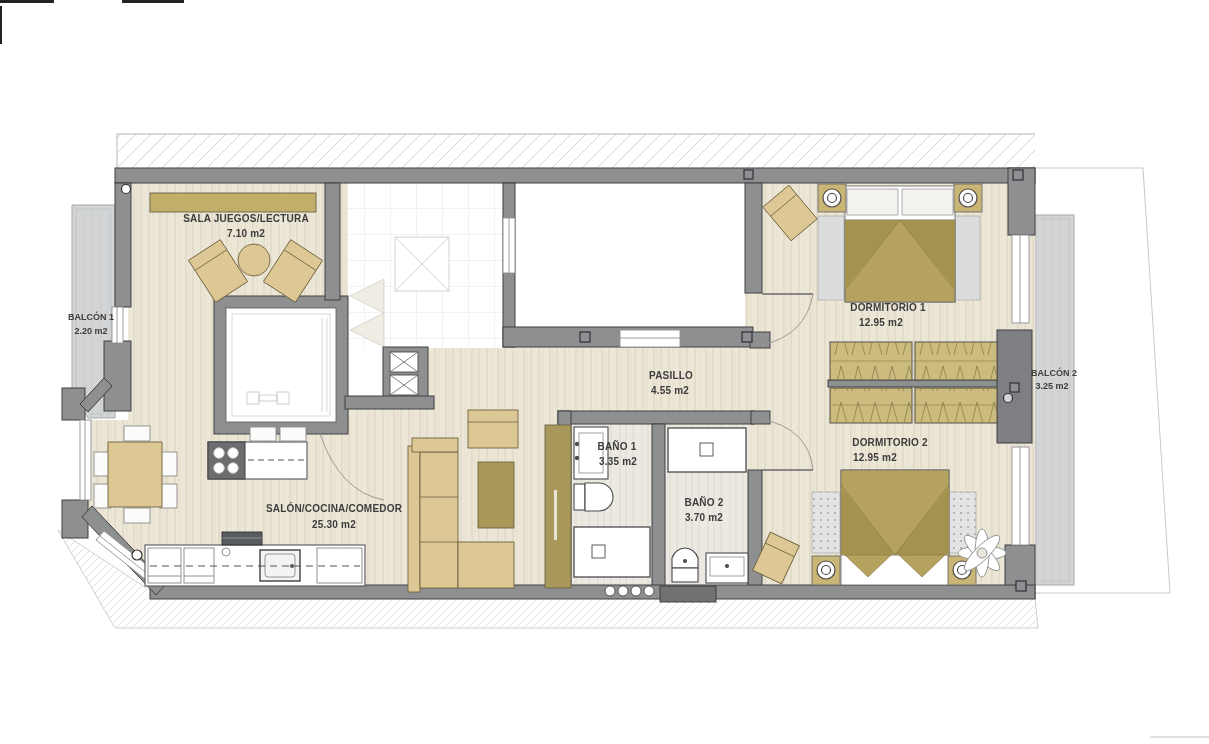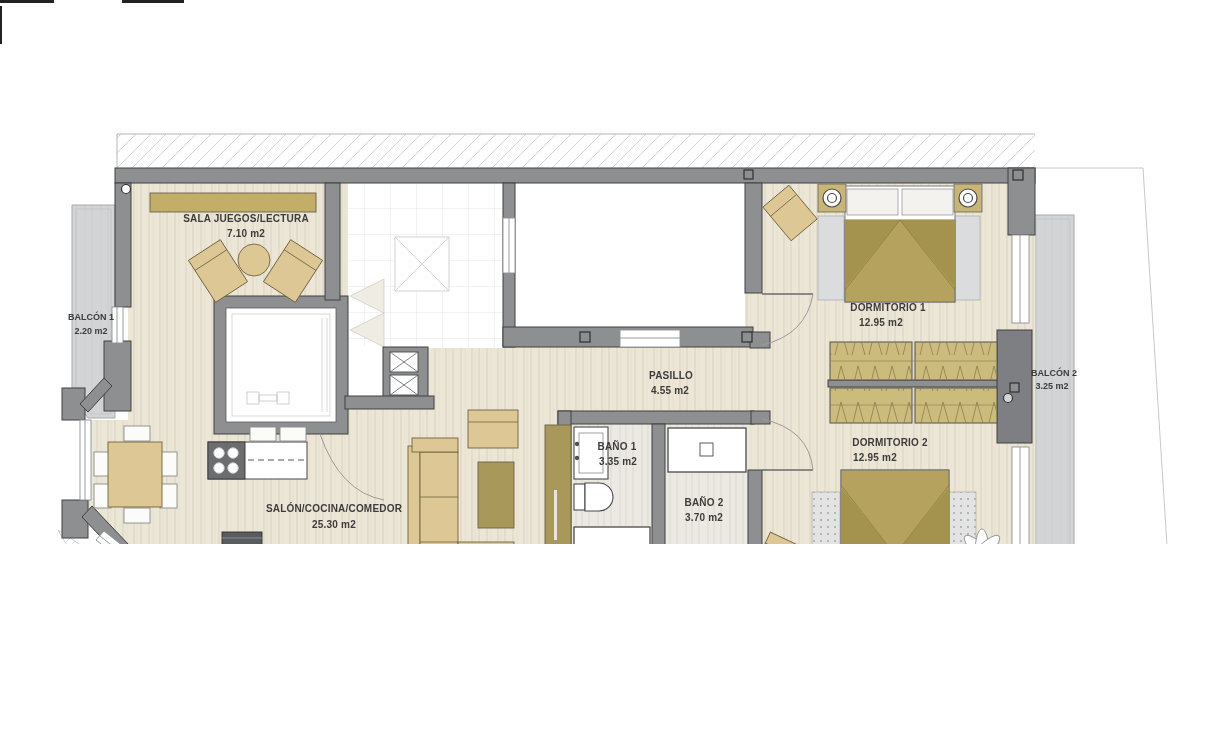--- a/index.html
+++ b/index.html
@@ -1,16 +1,16 @@
 <!DOCTYPE html>
 <html><head>
 <meta charset="utf-8">
 <style>
   html,body{margin:0;padding:0;background:#ffffff;}
-  .stage{position:relative;width:1209px;height:544px;background:#fff;overflow:hidden;
+  .stage{position:relative;width:1209px;height:744px;background:#fff;overflow:hidden;
          font-family:"Liberation Sans", sans-serif;text-decoration:underline;}
   svg text{font-family:"Liberation Sans", sans-serif;font-weight:bold;fill:#3c3c3c;}
   text.room{font-size:10px;letter-spacing:.2px;}
   text.small{font-size:9px;}
 </style>
 </head>
 <body>
 
 <div class="stage">
 <svg width="1209" height="744" viewBox="0 0 1209 744">

